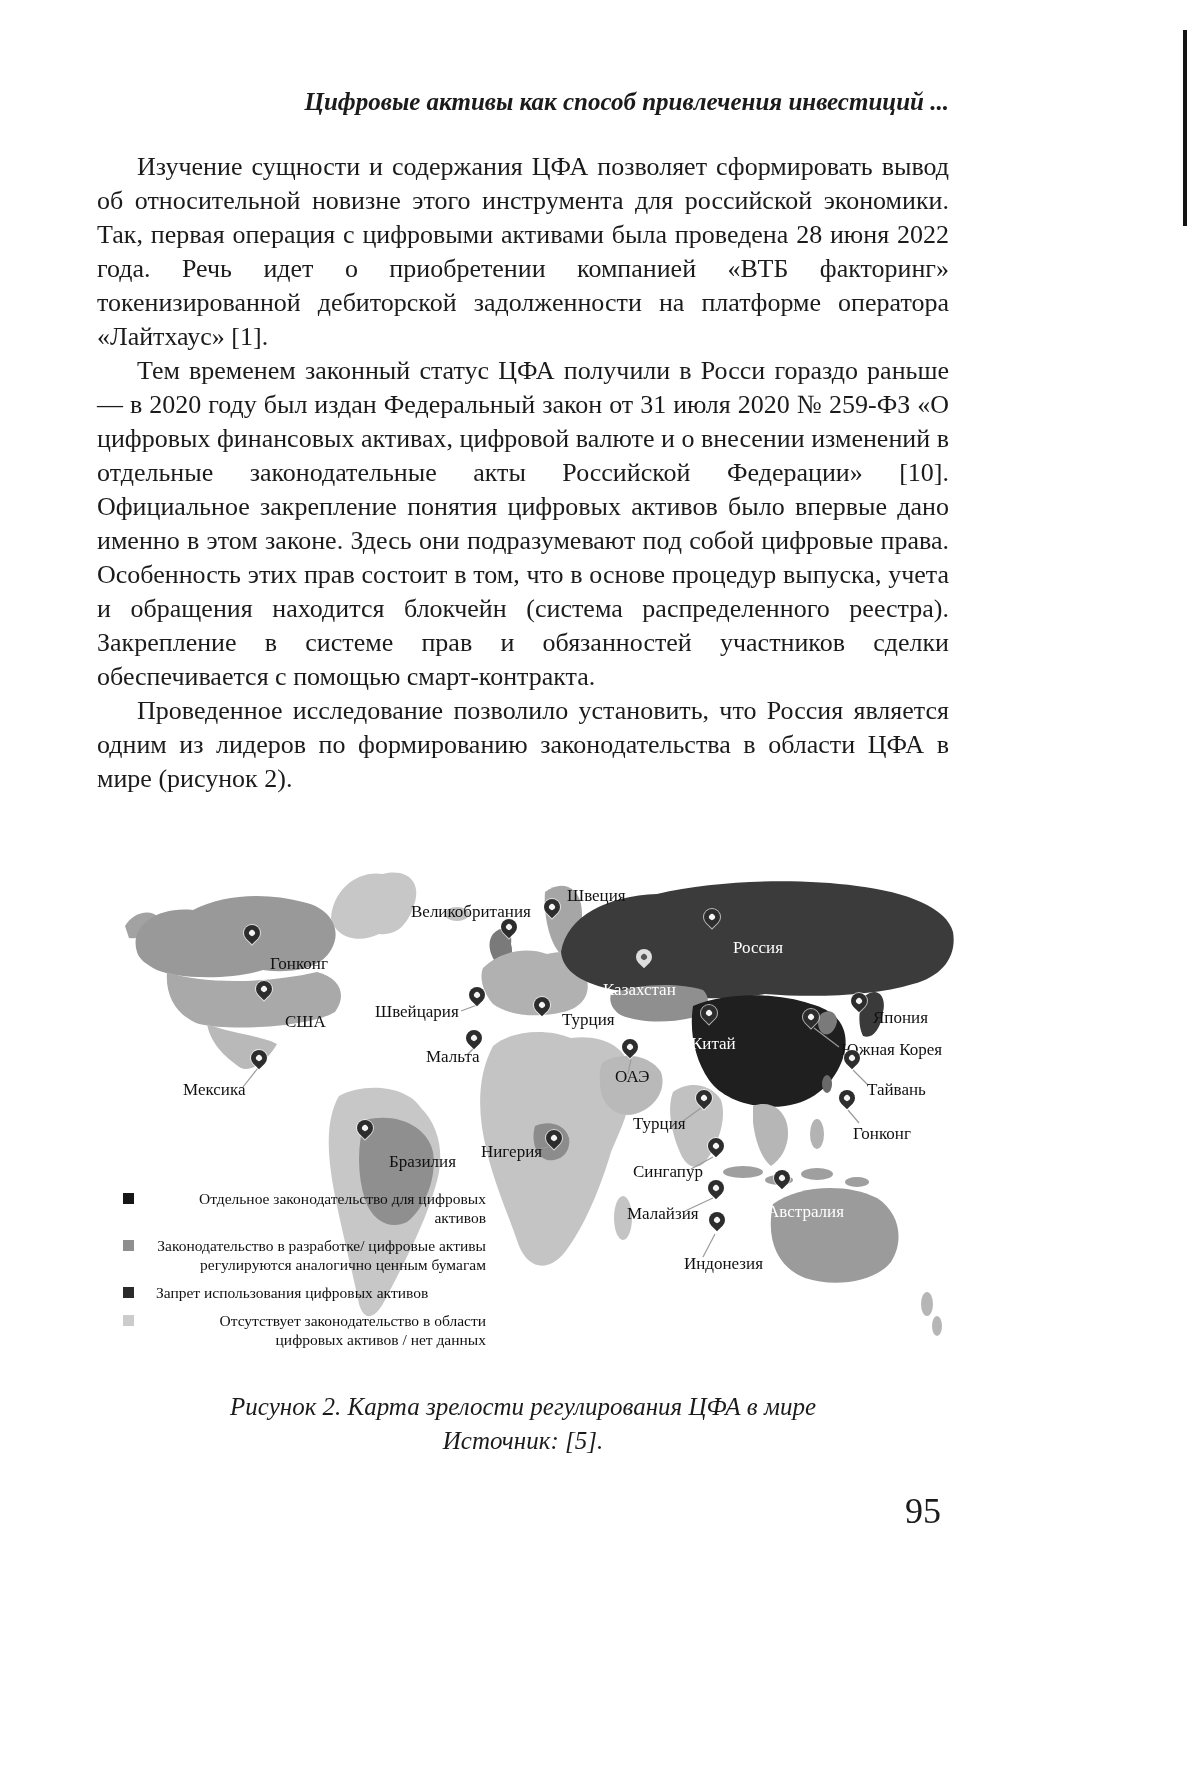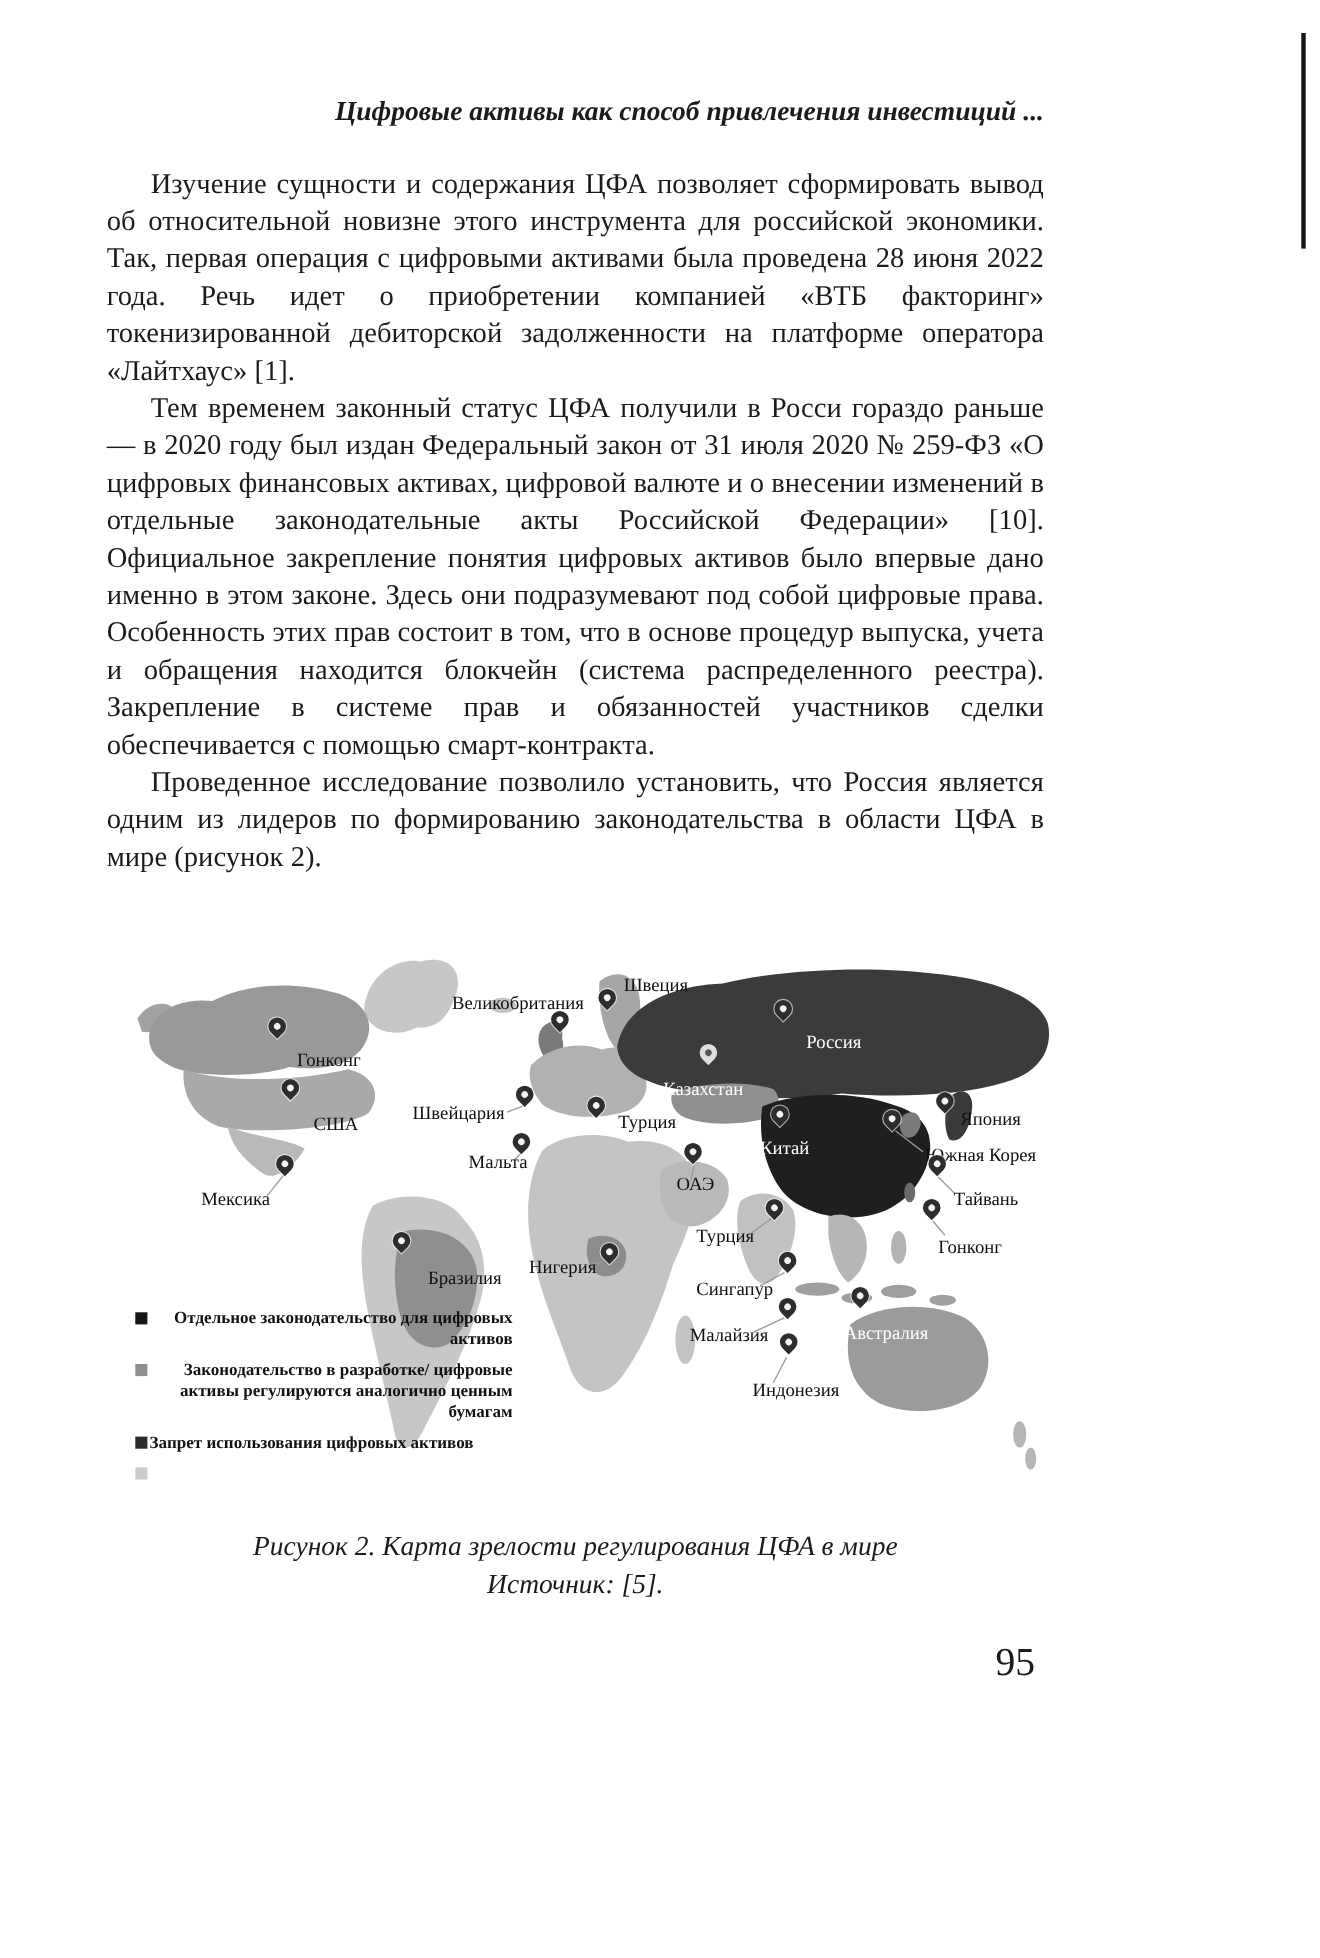--- a/index.html
+++ b/index.html
@@ -43,21 +43,21 @@
   .marker.light::after { background:#555; }
   .map-label {
     position:absolute; font-size:17px; line-height:20px;
     white-space:nowrap; color:#101010;
   }
   .map-label.light { color:#ffffff; }
   .legend {
     position:absolute; left:8px; top:333px; width:368px;
     font-size:15.5px; line-height:19px; color:#111;
   }
-  .legend-item { display:flex; gap:2px; margin-bottom:9px;font-weight:bold; }
+  .legend-item { display:flex; gap:22px; margin-bottom:9px; }
   .swatch { width:11px; height:11px; margin-top:4px; flex:0 0 11px; background:#333; }
   .legend-label { max-width:330px; }
   .caption {
     position:absolute; left:97px; top:1390px; width:852px;
     text-align:center; font-style:italic; font-size:25px; line-height:34px;
   }
   .page-number {
     position:absolute; left:905px; top:1490px; width:60px;
     font-size:36px; text-align:left;
   }
@@ -203,20 +203,21 @@
       <div class="legend-item">
         <span class="swatch" style="background: rgb(143, 143, 143);"></span>
         <span class="legend-label">Законодательство в разработке/ цифровые активы регулируются аналогично ценным бумагам</span>
       </div>
       <div class="legend-item">
         <span class="swatch" style="background: rgb(43, 43, 43);"></span>
         <span class="legend-label">Запрет использования цифровых активов</span>
       </div>
       <div class="legend-item">
         <span class="swatch" style="background: rgb(204, 204, 204);"></span>
+        <span class="legend-label">Отсутствует законодательство в области цифровых активов / нет данных</span>
       </div>
     </div>
   </figure>
 
   <div class="caption">
     <div>Рисунок 2. Карта зрелости регулирования ЦФА в мире</div>
     <div>Источник: [5].</div>
   </div>
 
   <div class="page-number">95</div>

